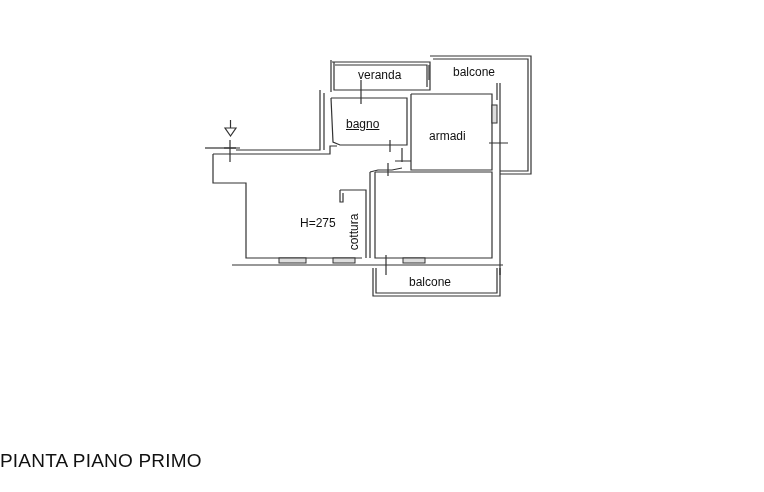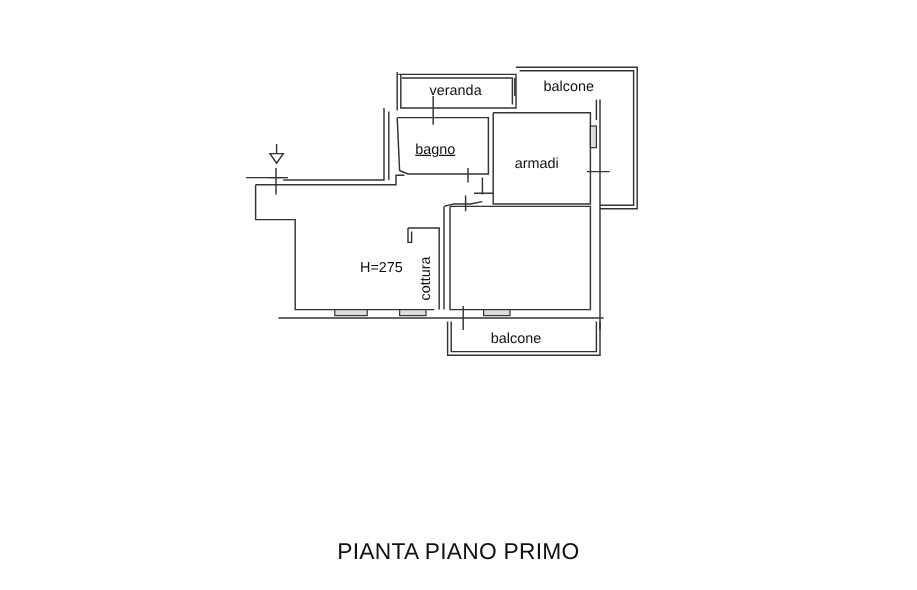--- a/index.html
+++ b/index.html
@@ -1,19 +1,19 @@
 <!DOCTYPE html>
 <html><head>
 <meta charset="utf-8">
 <style>
   html, body { margin:0; padding:0; background:#ffffff; }
   body { width:764px; height:492px; position:relative; overflow:hidden; font-family:"Liberation Sans", sans-serif; }
   #plan { position:absolute; left:0; top:0; width:764px; height:492px; }
   .lbl { position:absolute; font-family:"Liberation Sans", sans-serif; font-size:12px; color:#111; white-space:nowrap; }
-  .title { position:absolute; left:0; width:764px; top:450px; text-align:center; font-family:"Liberation Sans", sans-serif; font-size:19px; color:#111; letter-spacing:0.2px; }
+  .title { position:absolute; left:0; width:764px; top:450px; font-family:"Liberation Sans", sans-serif; font-size:19px; color:#111; letter-spacing:0.2px; }
 </style>
 </head>
 <body>
 
 <svg id="plan" viewBox="0 0 764 492" xmlns="http://www.w3.org/2000/svg">
   <g fill="none" stroke="#333" stroke-width="1.2">
 
     <path d="M430 56 L531 56 L531 174 L500 174"></path>
     <path d="M433 59 L528 59 L528 171 L500 171"></path>
 

